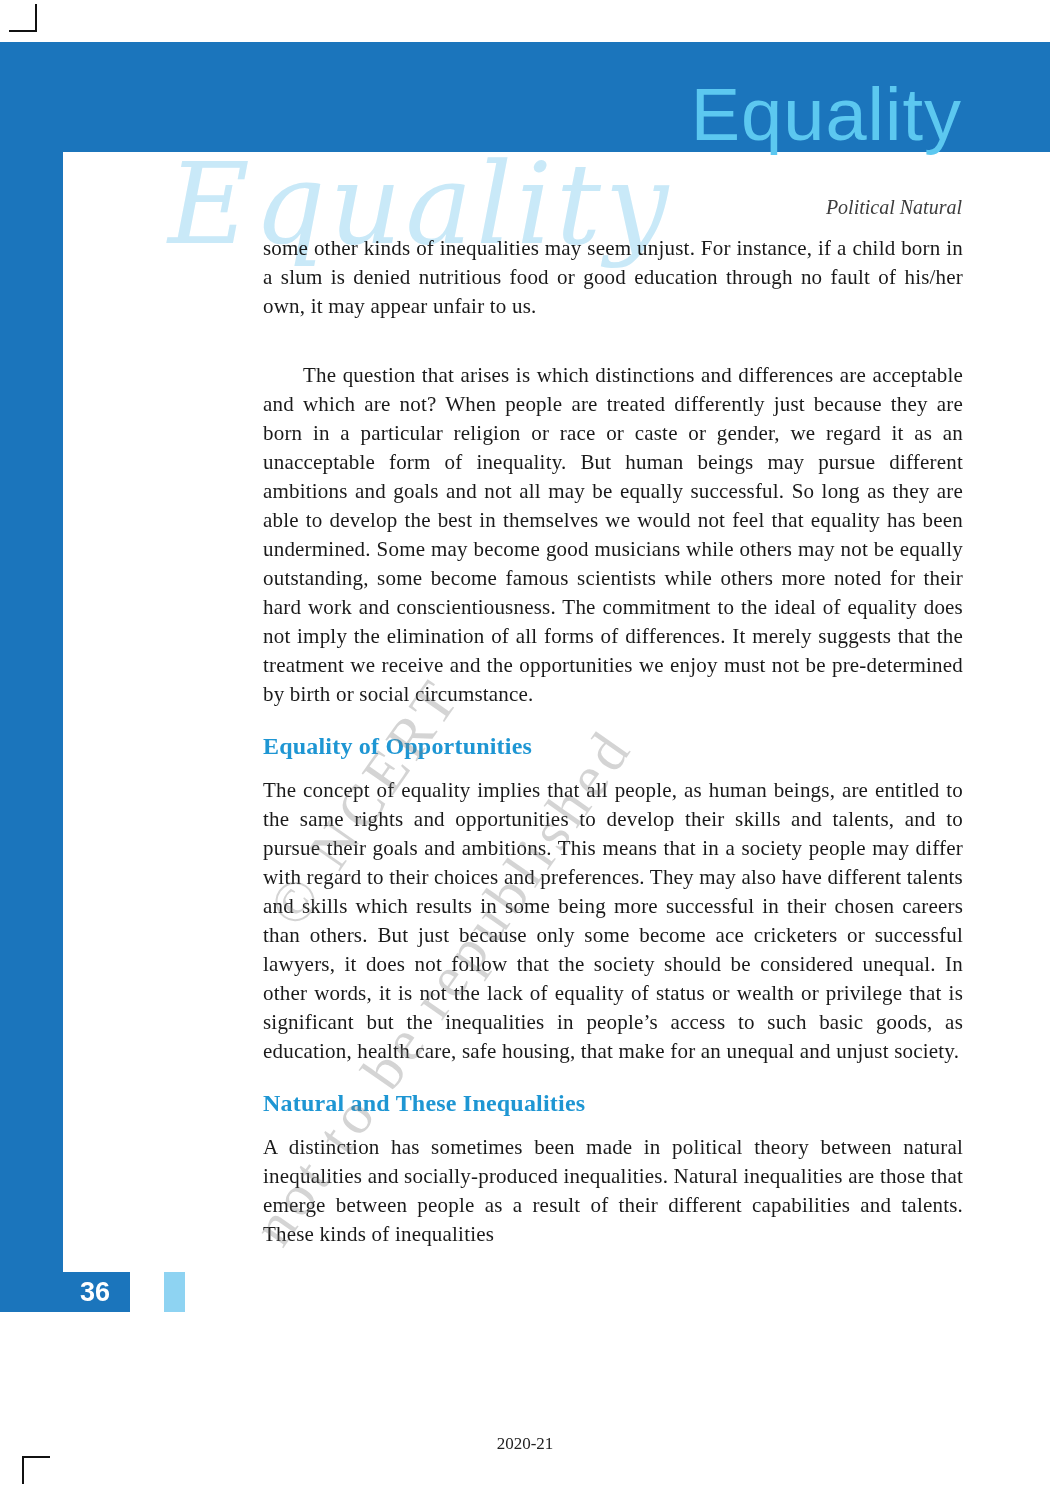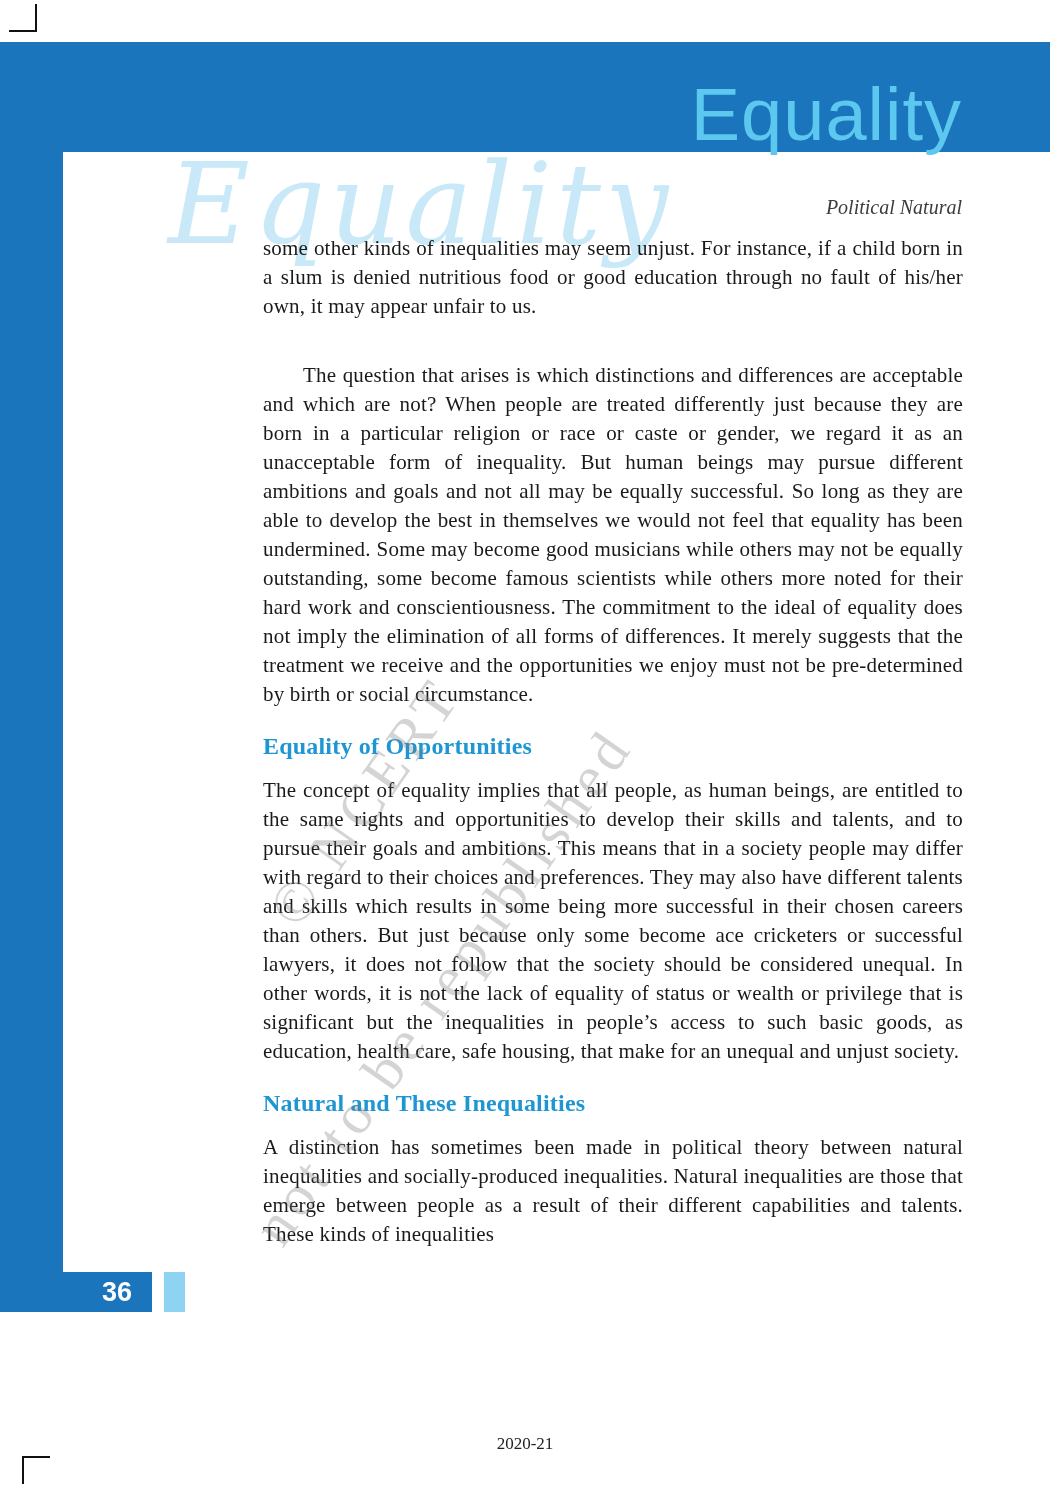--- a/index.html
+++ b/index.html
@@ -103,21 +103,21 @@
     font-weight: bold;
     color: #1e96d3;
     margin: 24px 0 16px 0;
     letter-spacing: 0.2px;
   }
 
   
   .page-number-tab {
     position: absolute;
     left: 0; top: 1272px;
-    width: 152px; height: 40px;
+    width: 130px; height: 40px;
     background: #1b75bc;
     display: flex;
     align-items: center;
     justify-content: flex-end;
     padding-right: 20px;
     z-index: 2;
   }
   .page-number {
     color: #ffffff;
     font-family: "Liberation Sans", sans-serif;

